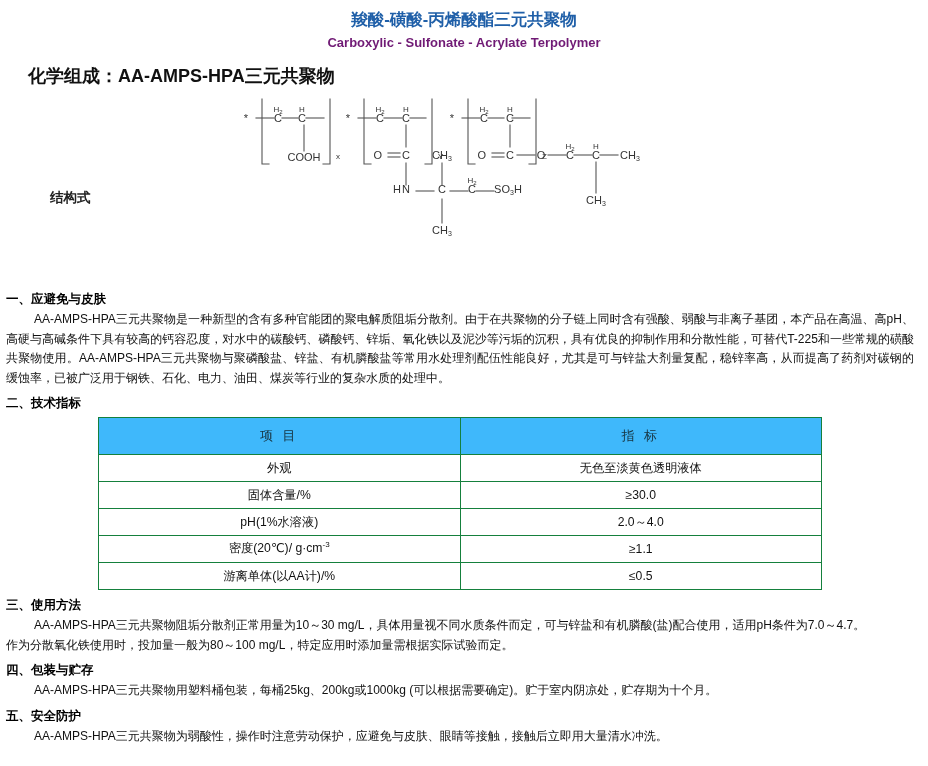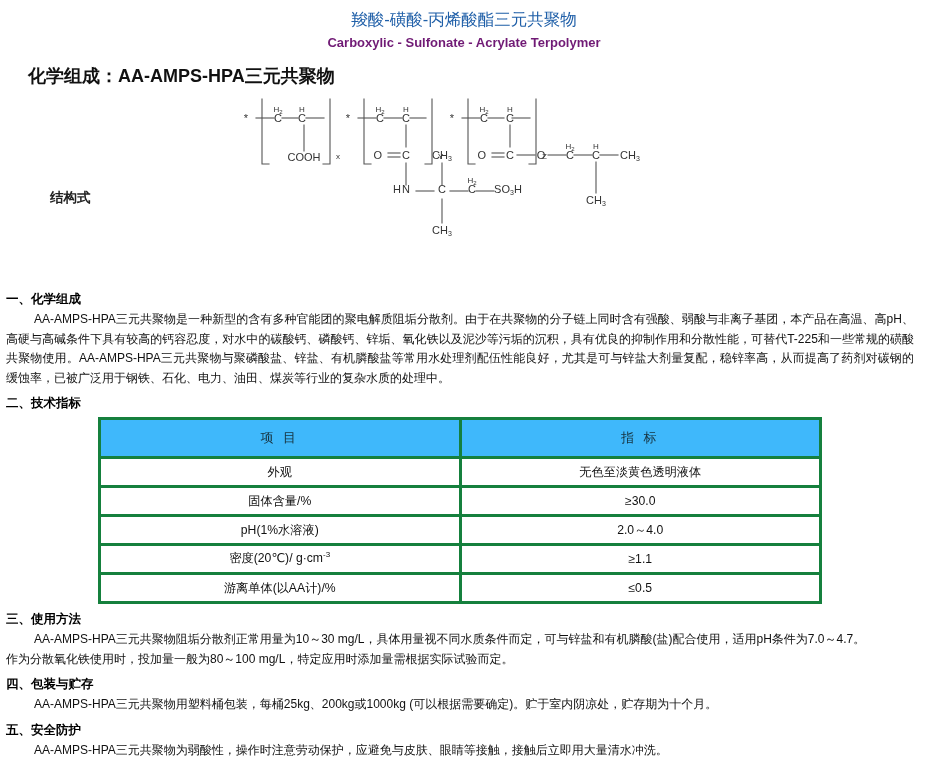--- a/index.html
+++ b/index.html
@@ -10,21 +10,21 @@
     color:#000;
     overflow:hidden;
     position:relative;
   }
   .page{position:relative;width:928px;height:766px;}
 
   
   .title-cn{
     text-align:center;
     font-size:16.5px;
-    font-weight:normal;
+    font-weight:bold;
     color:#1F5FA8;
     letter-spacing:0px;
     margin:9px 0 0 0;
     line-height:20px;
   }
   .title-en{
     text-align:center;
     font-size:13px;
     font-weight:bold;
     color:#701a75;
@@ -76,21 +76,21 @@
   .sec{margin-top:7px;}
 
   
   .tbl-wrap{margin:6px 0 0 98px;}
   table.spec{
     border-collapse:collapse;
     width:724px;
     table-layout:fixed;
   }
   table.spec td,table.spec th{
-    border:3px solid #15803d;
+    border:1px solid #15803d;
     font-size:12.2px;
     color:#111;
     font-weight:normal;
     height:26px;
     padding:0 8px;
   }
   table.spec th{
     background:#3FB8FB;
     height:36px;
     font-weight:normal;
@@ -211,21 +211,21 @@
           <text x="334" y="60" font-size="8">H<tspan font-size="6" dy="2">2</tspan></text>
         <text x="360" y="70">C</text>
           <text x="360" y="60" font-size="8">H</text>
         <text x="394" y="70">CH<tspan font-size="7" dy="2">3</tspan></text>
         <text x="360" y="115">CH<tspan font-size="7" dy="2">3</tspan></text>
       </g>
     </svg>
   </div>
 
   <div class="sec">
-    <div class="sec-h">一、化学组成</div>
+    <div class="sec-h">一、应避免与皮肤</div>
     <div class="para">AA-AMPS-HPA三元共聚物是一种新型的含有多种官能团的聚电解质阻垢分散剂。由于在共聚物的分子链上同时含有强酸、弱酸与非离子基团，本产品在高温、高pH、高硬与高碱条件下具有较高的钙容忍度，对水中的碳酸钙、磷酸钙、锌垢、氧化铁以及泥沙等污垢的沉积，具有优良的抑制作用和分散性能，可替代T-225和一些常规的磺酸共聚物使用。AA-AMPS-HPA三元共聚物与聚磷酸盐、锌盐、有机膦酸盐等常用水处理剂配伍性能良好，尤其是可与锌盐大剂量复配，稳锌率高，从而提高了药剂对碳钢的缓蚀率，已被广泛用于钢铁、石化、电力、油田、煤炭等行业的复杂水质的处理中。</div>
   </div>
 
   <div class="sec">
     <div class="sec-h">二、技术指标</div>
     <div class="tbl-wrap">
       <table class="spec">
         <thead>
           <tr>
             <th>项  目</th>

